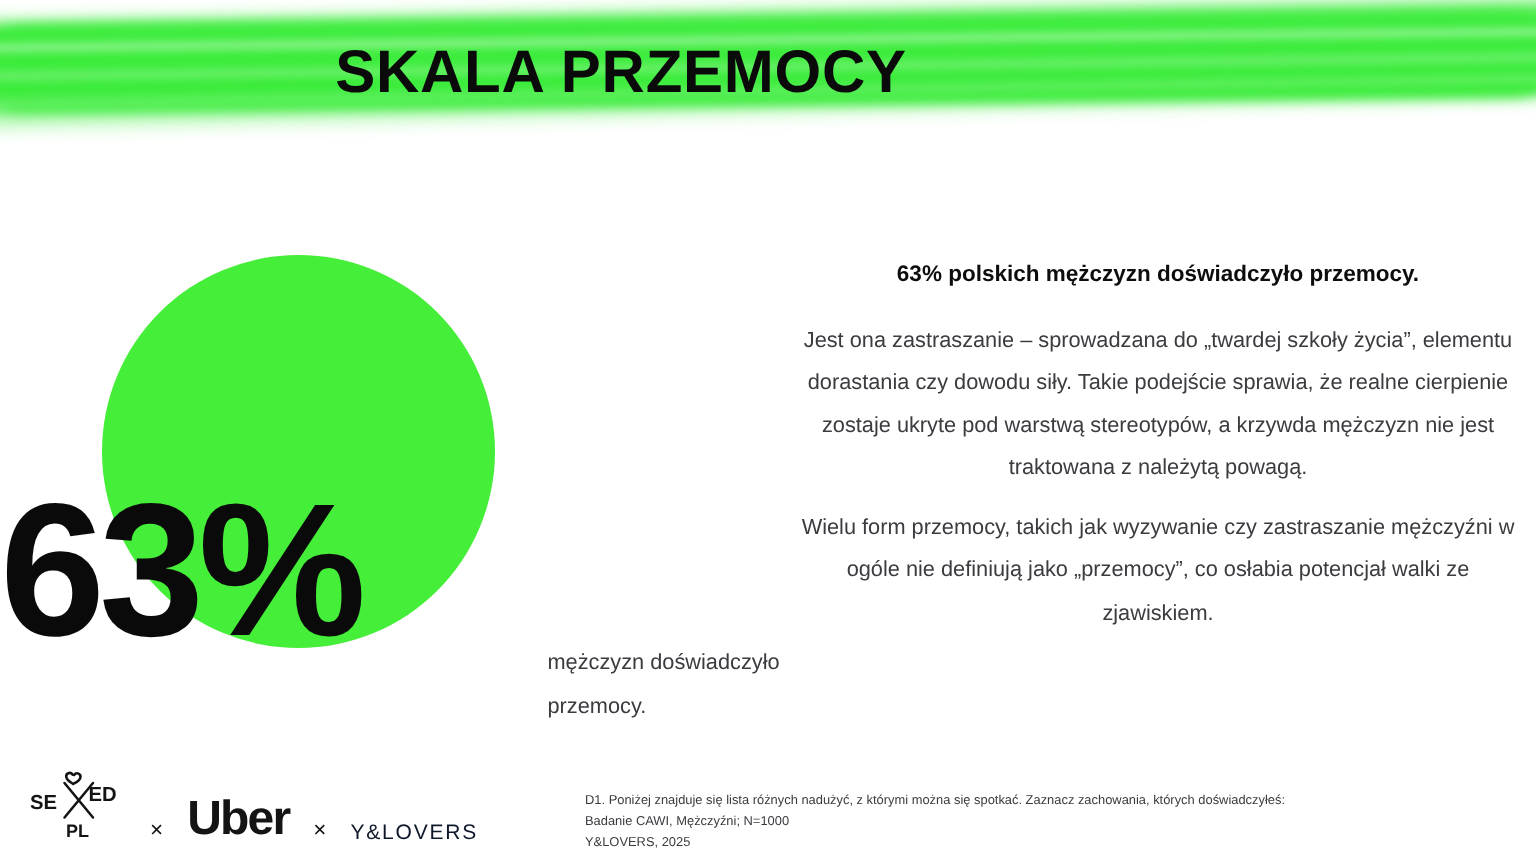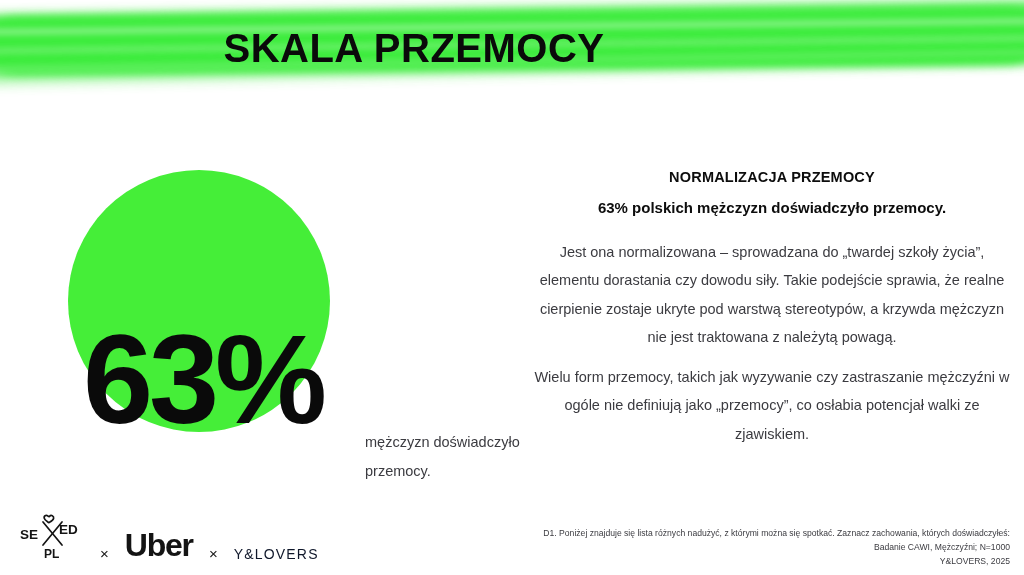--- a/index.html
+++ b/index.html
@@ -100,28 +100,26 @@
     width: 262px;
     height: 262px;
     border-radius: 50%;
     background: #45ee38;
   }
   .stat-value {
     position: absolute;
     left: 0;
     top: 220px;
     width: 360px;
-    text-align: center;
     font-size: 126px;
     line-height: 1;
     font-weight: 700;
     letter-spacing: -4px;
     color: #0a0a0a;
     transform: translateY(-50%);
-    padding-left: 23px;
   }
   .stat-caption {
     position: absolute;
     left: 365px;
     top: 268px;
     width: 175px;
     font-size: 14.5px;
     line-height: 2.0;
     color: #3b3b40;
   }
@@ -156,21 +154,21 @@
   .body-paragraph.second {
     margin-top: 12px;
   }
 
   
   .footnote {
     position: absolute;
     right: 14px;
     bottom: 6px;
     width: 620px;
-    text-align: right;
+    text-align: left;
     font-size: 8.6px;
     line-height: 1.62;
     color: #3b3b40;
   }
 
   
   .logo-bar {
     position: absolute;
     left: 18px;
     bottom: 14px;
@@ -222,23 +220,22 @@
   <div class="banner-title">SKALA PRZEMOCY</div>
 </div>
 
 <div class="stat-block">
   <div class="stat-circle"></div>
   <div class="stat-value">63%</div>
   <div class="stat-caption">mężczyzn doświadczyło przemocy.</div>
 </div>
 
 <div class="text-column">
-  <p class="section-heading">NORMALIZACJA PRZEMOCY</p>
   <p class="section-subheading">63% polskich mężczyzn doświadczyło przemocy.</p>
-  <p class="body-paragraph">Jest ona normalizowana – sprowadzana do „twardej szkoły życia”, elementu dorastania czy dowodu siły. Takie podejście sprawia, że realne cierpienie zostaje ukryte pod warstwą stereotypów, a krzywda mężczyzn nie jest traktowana z należytą powagą.</p>
+  <p class="body-paragraph">Jest ona zastraszanie – sprowadzana do „twardej szkoły życia”, elementu dorastania czy dowodu siły. Takie podejście sprawia, że realne cierpienie zostaje ukryte pod warstwą stereotypów, a krzywda mężczyzn nie jest traktowana z należytą powagą.</p>
   <p class="body-paragraph second">Wielu form przemocy, takich jak wyzywanie czy zastraszanie mężczyźni w ogóle nie definiują jako „przemocy”, co osłabia potencjał walki ze zjawiskiem.</p>
 </div>
 
 <div class="footnote">
   <div>D1. Poniżej znajduje się lista różnych nadużyć, z którymi można się spotkać. Zaznacz zachowania, których doświadczyłeś:</div>
   <div>Badanie CAWI, Mężczyźni; N=1000</div>
   <div>Y&amp;LOVERS, 2025</div>
 </div>
 
 <div class="logo-bar">

